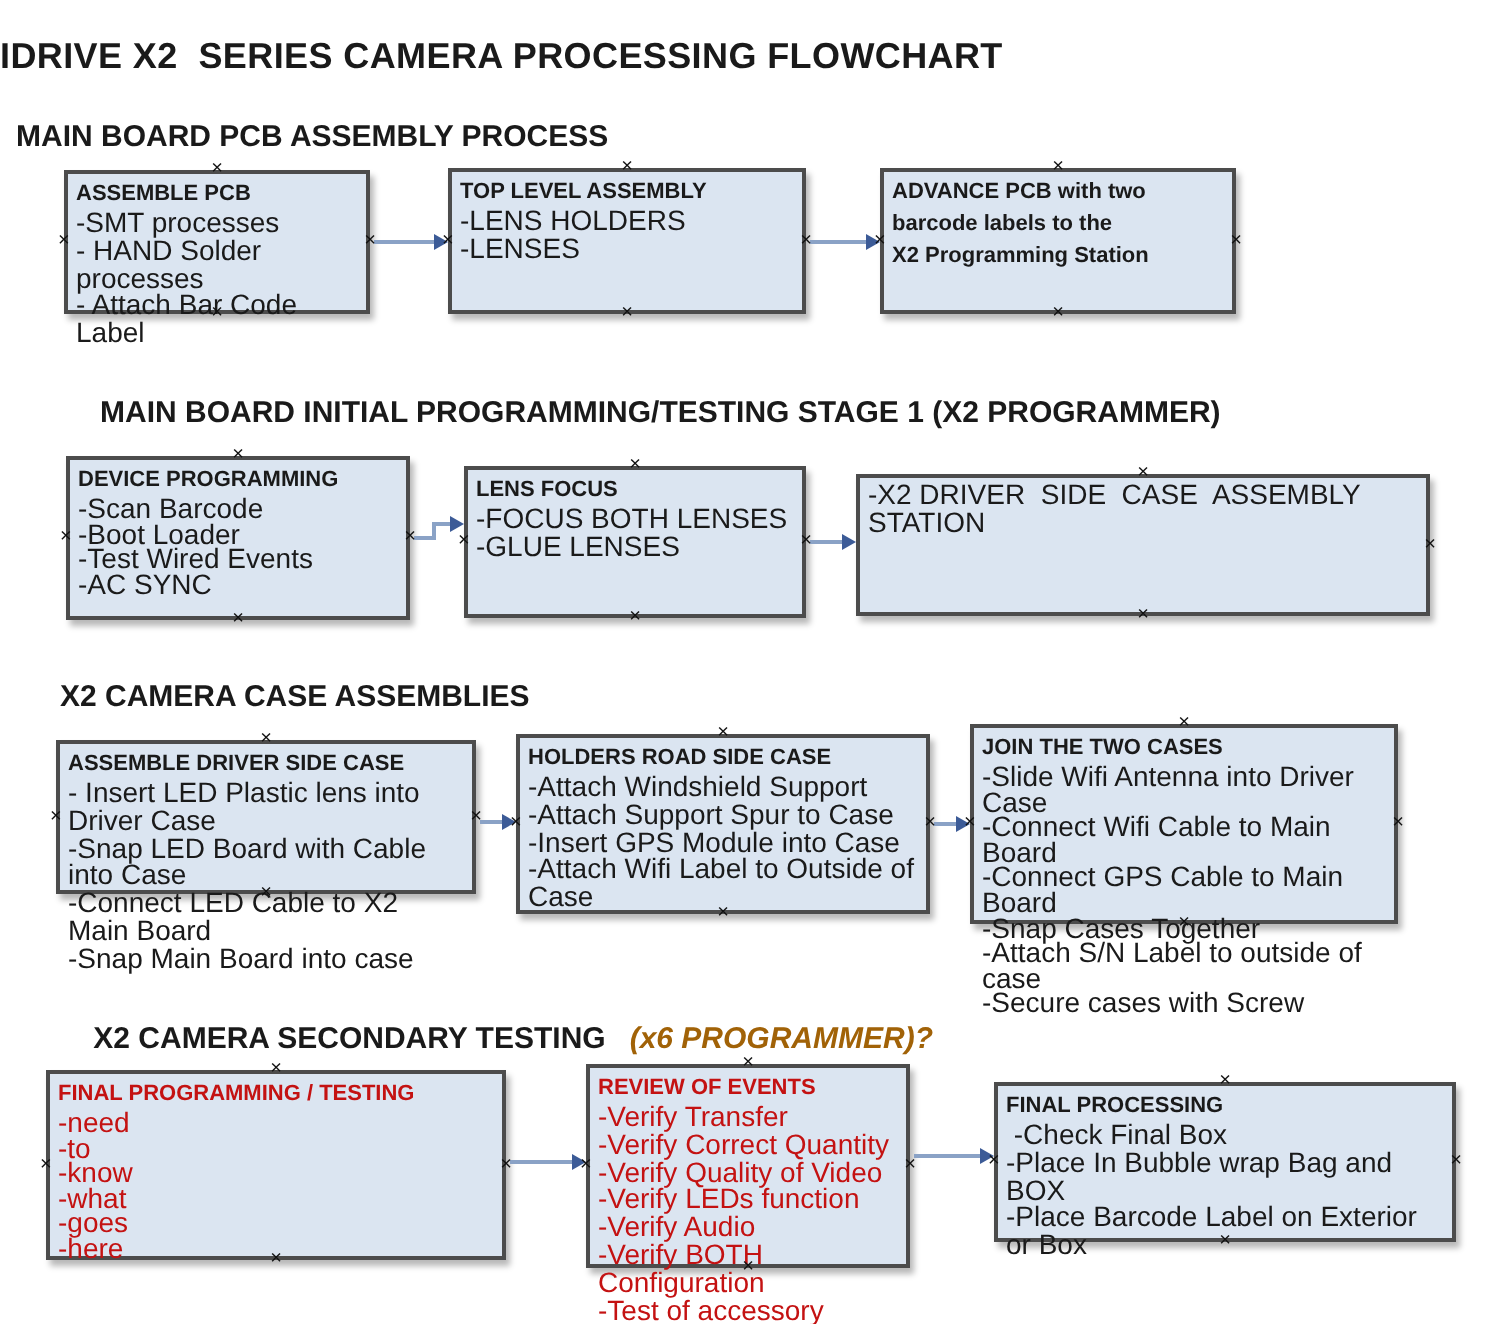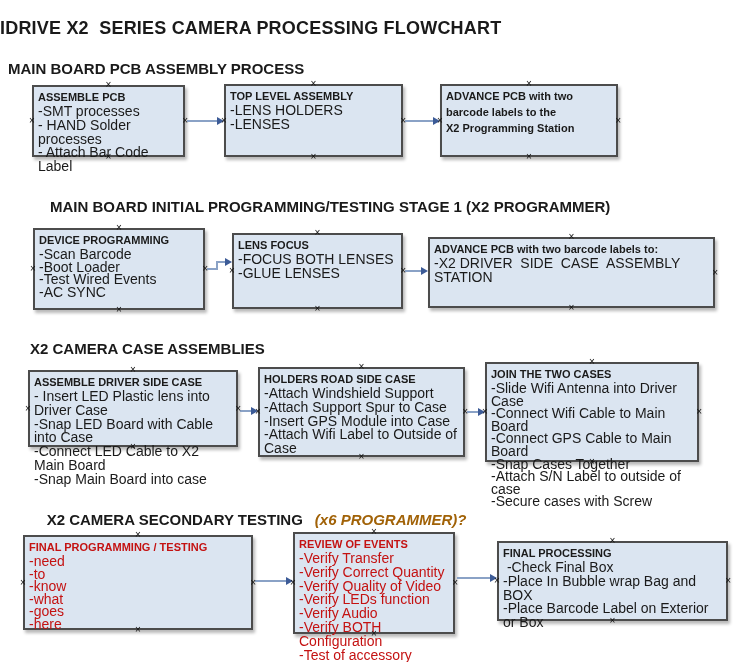--- a/index.html
+++ b/index.html
@@ -112,21 +112,20 @@
     <span class="anc a-r">×</span>
     <div class="btitle">LENS FOCUS</div>
     <div class="bitem">-FOCUS BOTH LENSES</div>
     <div class="bitem">-GLUE LENSES</div>
   </div>
 
   <div class="fbox b23">
     <span class="anc a-t">×</span>
     <span class="anc a-b">×</span>
     <span class="anc a-r">×</span>
-    <div class="btitle">ADVANCE PCB with two barcode labels to:</div>
     <div class="bitem">-X2 DRIVER  SIDE  CASE  ASSEMBLY STATION</div>
   </div>
 
   <div class="fbox b31">
     <span class="anc a-t">×</span>
     <span class="anc a-b">×</span>
     <span class="anc a-l">×</span>
     <span class="anc a-r">×</span>
     <div class="btitle">ASSEMBLE DRIVER SIDE CASE</div>
     <div class="bitem">- Insert LED Plastic lens into Driver Case</div>

